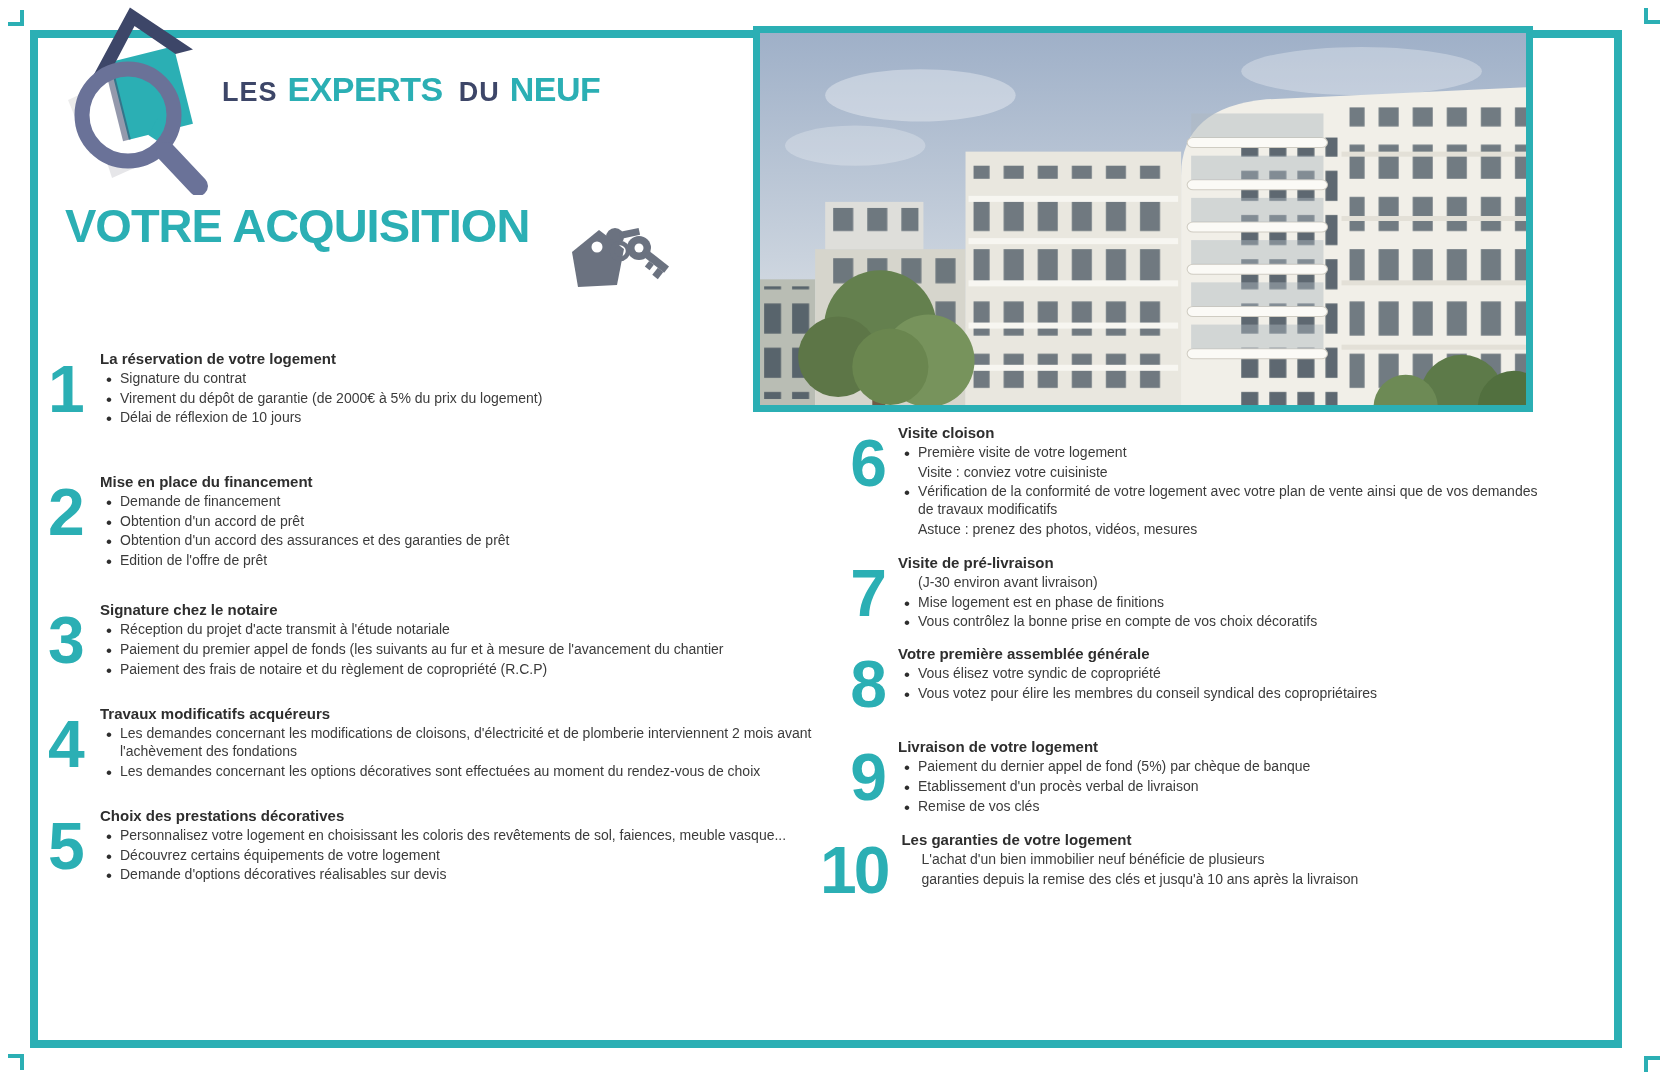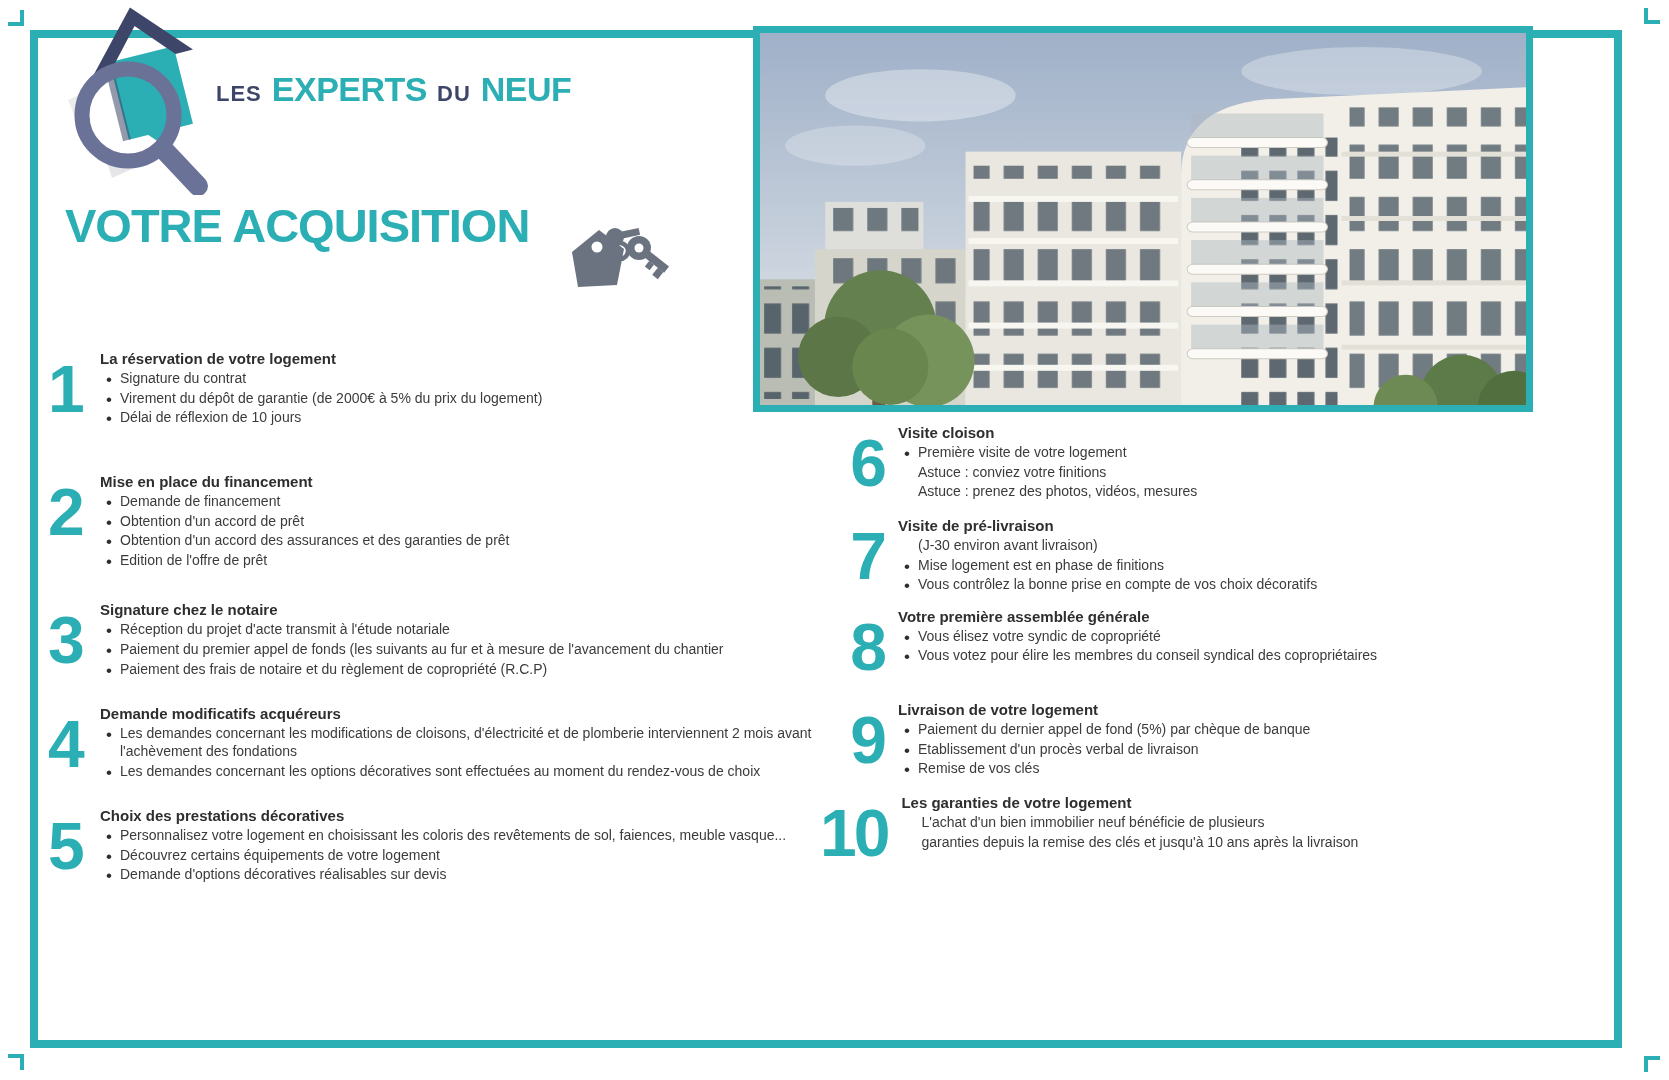--- a/index.html
+++ b/index.html
@@ -19,21 +19,21 @@
   .frame{position:absolute;left:30px;top:30px;width:1592px;height:1018px;
          border:8px solid var(--teal);}
   .mk{position:absolute;width:16px;height:16px;border-color:var(--teal);}
   .mk-tl{left:8px;top:10px;border-right:4px solid var(--teal);border-bottom:4px solid var(--teal);}
   .mk-tr{right:9px;top:8px;border-left:4px solid var(--teal);border-bottom:4px solid var(--teal);}
   .mk-bl{left:8px;bottom:10px;border-right:4px solid var(--teal);border-top:4px solid var(--teal);}
   .mk-br{right:9px;bottom:8px;border-left:4px solid var(--teal);border-top:4px solid var(--teal);}
   
   .logo-graphic{position:absolute;left:48px;top:0px;width:175px;height:195px;}
   .logo-text{position:absolute;left:216px;top:70px;display:flex;align-items:baseline;gap:10px;white-space:nowrap;}
-  .logo-small{font-size:22px;font-weight:600;color:var(--navy);letter-spacing:1px;}
+  .logo-small{font-size:27px;font-weight:600;color:var(--navy);letter-spacing:1px;margin-left:6px;}
   .logo-big{font-size:34px;font-weight:700;color:var(--teal);letter-spacing:-0.5px;}
   
   .title{position:absolute;left:65px;top:194px;width:620px;
          font-size:47px;line-height:1.38;font-weight:800;letter-spacing:-1px;color:var(--teal);}
   .key-icon{position:absolute;left:558px;top:220px;width:118px;height:80px;}
   
   .photo{position:absolute;left:753px;top:26px;width:780px;height:386px;
          border:7px solid var(--teal);background:#dfe4ea;}
   .photo svg{display:block;width:100%;height:100%;}
   
@@ -226,42 +226,43 @@
       <div class="step-body">
         <div class="step-title">Signature chez le notaire</div>
         <div class="item b">Réception du projet d'acte transmit à l'étude notariale</div>
         <div class="item b">Paiement du premier appel de fonds (les suivants au fur et à mesure de l'avancement du chantier</div>
         <div class="item b">Paiement des frais de notaire et du règlement de copropriété (R.C.P)</div>
       </div>
     </div>
     <div class="step">
       <div class="step-num">4</div>
       <div class="step-body">
-        <div class="step-title">Demande modificatifs acquéreurs</div>
+        <div class="step-title">Travaux modificatifs acquéreurs</div>
         <div class="item b">Les demandes concernant les modifications de cloisons, d'électricité et de plomberie interviennent 2 mois avant l'achèvement des fondations</div>
         <div class="item b">Les demandes concernant les options décoratives sont effectuées au moment du rendez-vous de choix</div>
       </div>
     </div>
     <div class="step">
       <div class="step-num">5</div>
       <div class="step-body">
         <div class="step-title">Choix des prestations décoratives</div>
         <div class="item b">Personnalisez votre logement en choisissant les coloris des revêtements de sol, faiences, meuble vasque...</div>
         <div class="item b">Découvrez certains équipements de votre logement</div>
         <div class="item b">Demande d'options décoratives réalisables sur devis</div>
       </div>
     </div>
   </div>
 <div class="col col-right" id="col-right">
     <div class="step">
       <div class="step-num">6</div>
       <div class="step-body">
         <div class="step-title">Visite cloison</div>
         <div class="item b">Première visite de votre logement</div>
-        <div class="item">Astuce : conviez votre finitions</div>
+        <div class="item">Visite : conviez votre cuisiniste</div>
+        <div class="item b">Vérification de la conformité de votre logement avec votre plan de vente ainsi que de vos demandes de travaux modificatifs</div>
         <div class="item">Astuce : prenez des photos, vidéos, mesures</div>
       </div>
     </div>
     <div class="step">
       <div class="step-num">7</div>
       <div class="step-body">
         <div class="step-title">Visite de pré-livraison</div>
         <div class="item">(J-30 environ avant livraison)</div>
         <div class="item b">Mise logement est en phase de finitions</div>
         <div class="item b">Vous contrôlez la bonne prise en compte de vos choix décoratifs</div>

